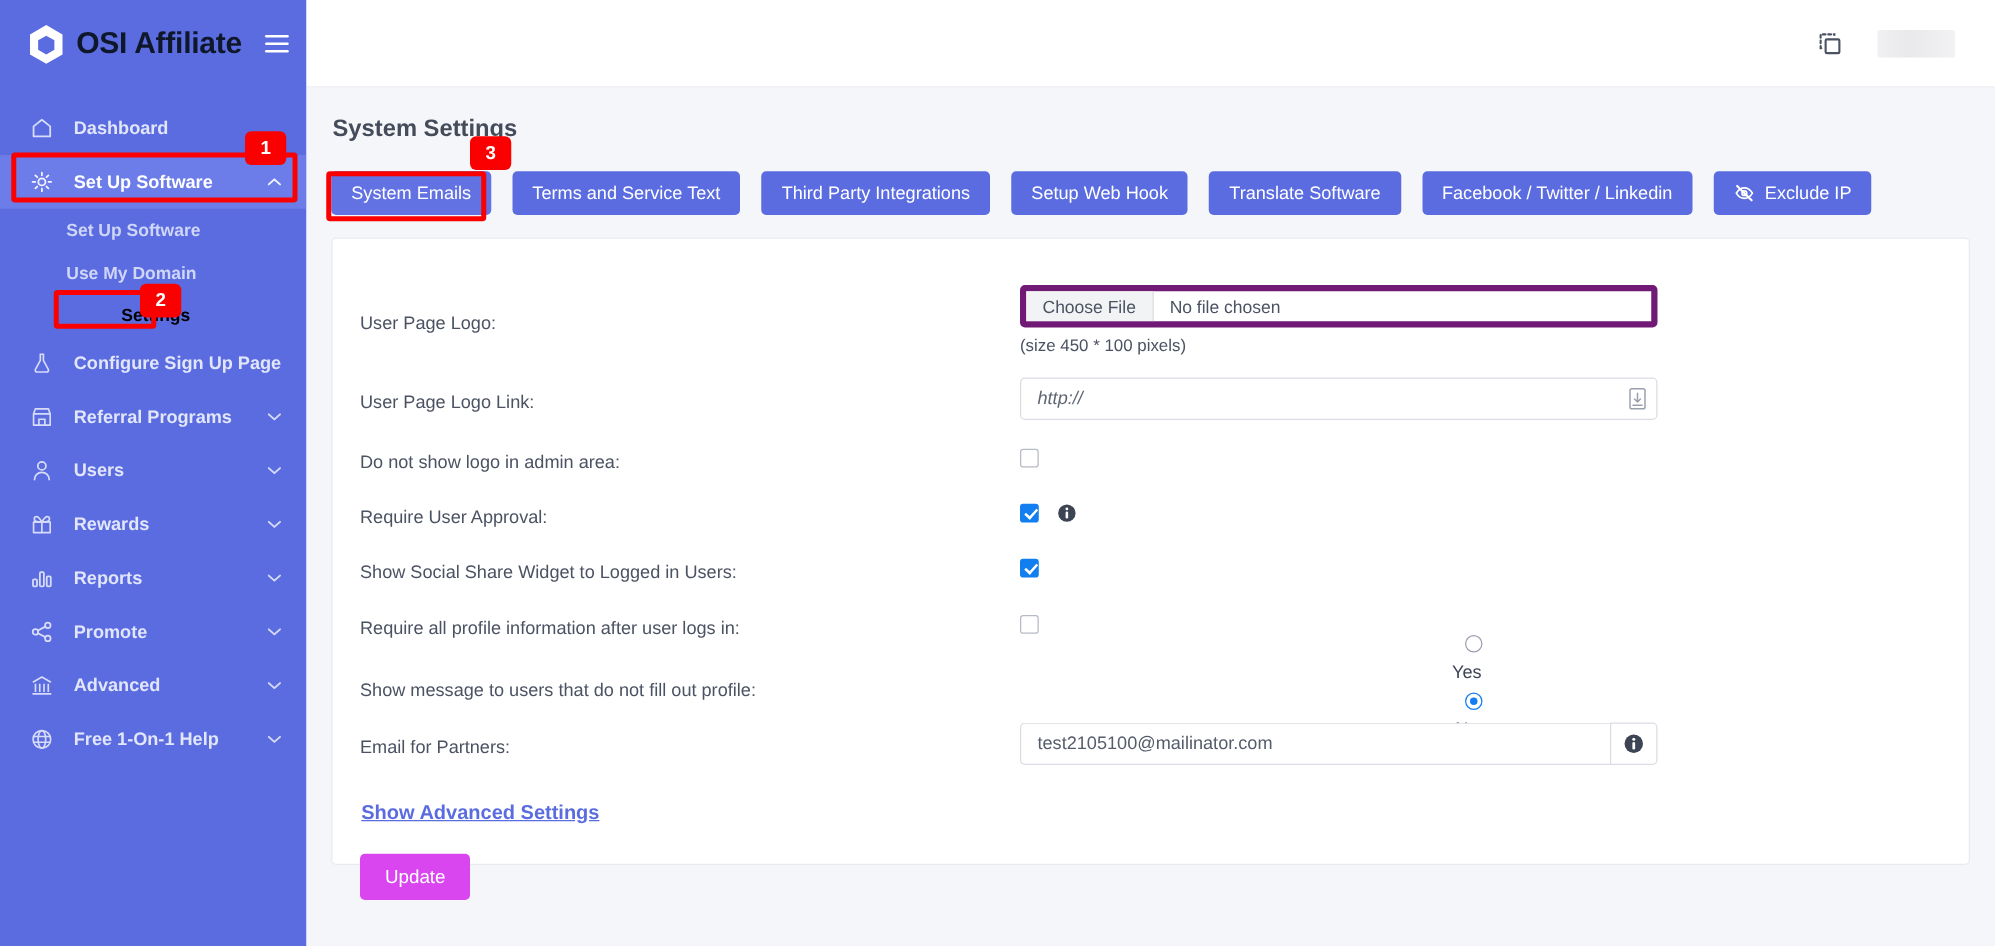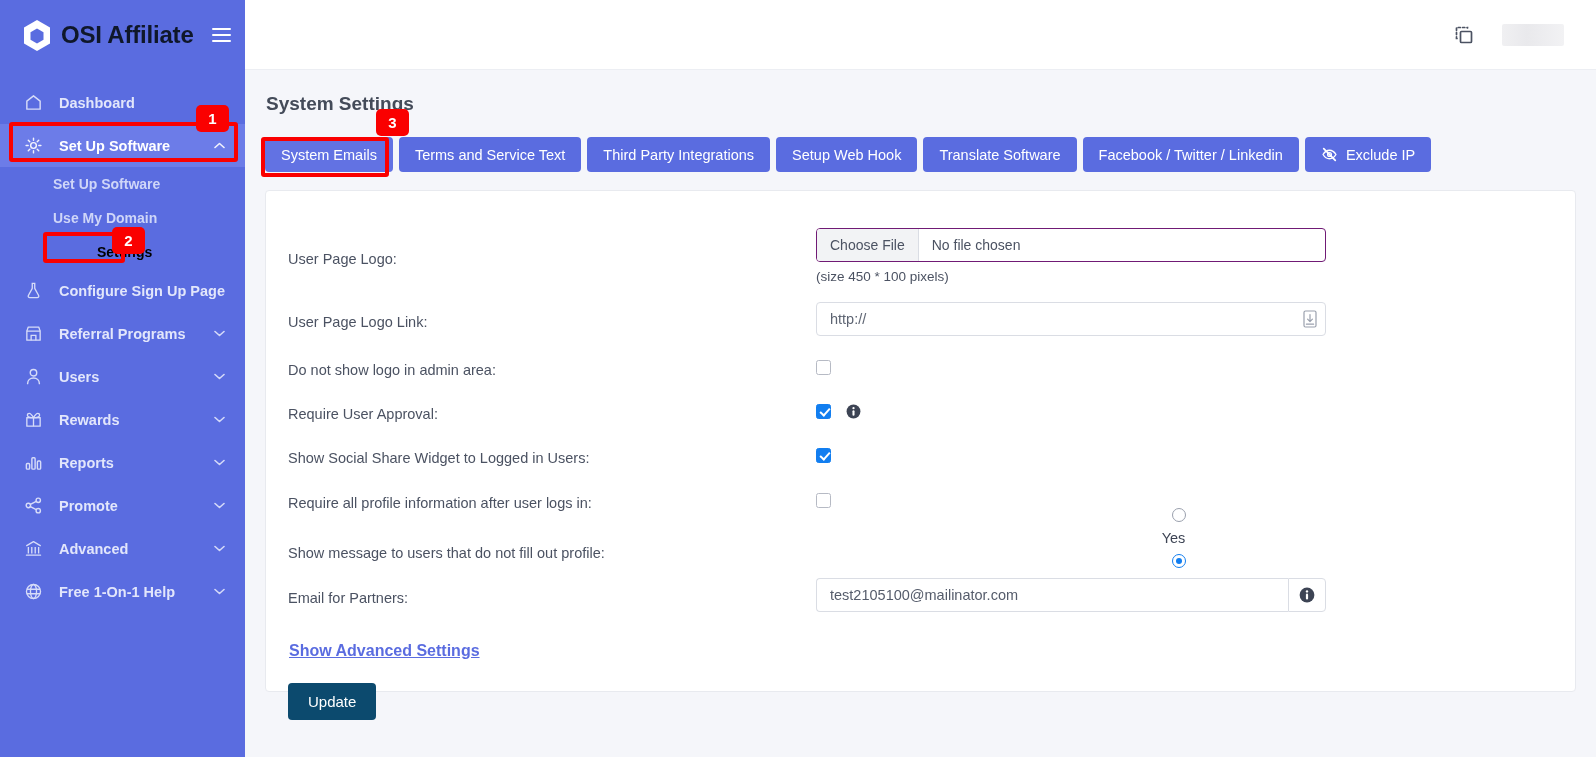--- a/index.html
+++ b/index.html
@@ -82,21 +82,21 @@
     width: 62px; height: 22px; border-radius: 2px;
     background: linear-gradient(90deg,#f0f0f2,#e9e9ec 40%,#f2f2f4);
   }
 
   .content { flex: 1 1 auto; padding: 20px 20px 0 20px; position: relative; }
   .page-title {
     font-size: 19px; font-weight: bold; color: #444b59;
     margin: 3px 0 22px 1px;
   }
 
-  .tabs { display: flex; gap: 6px; margin-bottom: 18px; }
+  .tabs { display: flex; gap: 17px; margin-bottom: 18px; }
   .tab {
     background: #5a6ce0; color: #ffffff;
     border: none; border-radius: 4px;
     height: 35px; padding: 0 16px;
     font-size: 14.5px; font-family: "Liberation Sans", sans-serif;
     cursor: pointer;
     display: flex; align-items: center; gap: 8px;
     white-space: nowrap;
   }
   .tab.selected { background: #6272e3; }
@@ -123,21 +123,21 @@
   .row-h1 { height: 73px; }
   .row-h2 { height: 53px; }
   .row-h3 { height: 44px; }
   .row-h4 { height: 44px; }
   .row-h5 { height: 44px; }
   .row-h6 { height: 45px; }
   .row-h7 { height: 56px; }
 
   .file-input {
     width: 510px; height: 34px;
-    border: 1px solid #701a75; border-radius: 4px;
+    border: 5px solid #701a75; border-radius: 4px;
     background: #ffffff;
     display: flex; align-items: stretch;
     overflow: hidden;
     cursor: pointer;
   }
   .file-btn {
     background: #f2f3f5;
     border-right: 1px solid #dadde4;
     display: flex; align-items: center;
     padding: 0 13px;
@@ -153,20 +153,21 @@
 
   .text-input-wrap { position: relative; width: 510px; }
   .text-input {
     width: 510px; height: 34px;
     border: 1px solid #dadde4; border-radius: 4px;
     background: #ffffff;
     padding: 0 34px 0 13px;
     font-size: 14.5px; color: #4b5262;
     font-family: "Liberation Sans", sans-serif;
     outline: none;
+    font-style: italic;
   }
   .text-input::placeholder { color: #5d6472; }
   .pw-toggle {
     position: absolute; right: 9px; top: 8px;
     width: 14px; height: 18px; display: block; cursor: pointer;
   }
 
   .cb {
     -webkit-appearance: none; appearance: none;
     width: 15px; height: 15px;
@@ -220,21 +221,21 @@
 
   .adv-link {
     display: inline-block;
     font-size: 16px; font-weight: bold;
     color: #5a6ce0; text-decoration: underline;
     margin: 30px 0 0 1px; cursor: pointer;
   }
   .update-btn {
     display: block;
     margin-top: 23px;
-    background: #0c4a6e; color: #ffffff;
+    background: #d946ef; color: #ffffff;
     border: none; border-radius: 4px;
     height: 37px; padding: 0 20px;
     font-size: 15px; font-family: "Liberation Sans", sans-serif;
     cursor: pointer;
   }
 
   
   .ann-box {
     position: absolute; border: 4px solid #fa0000;
     border-radius: 3px; pointer-events: none; z-index: 40;

